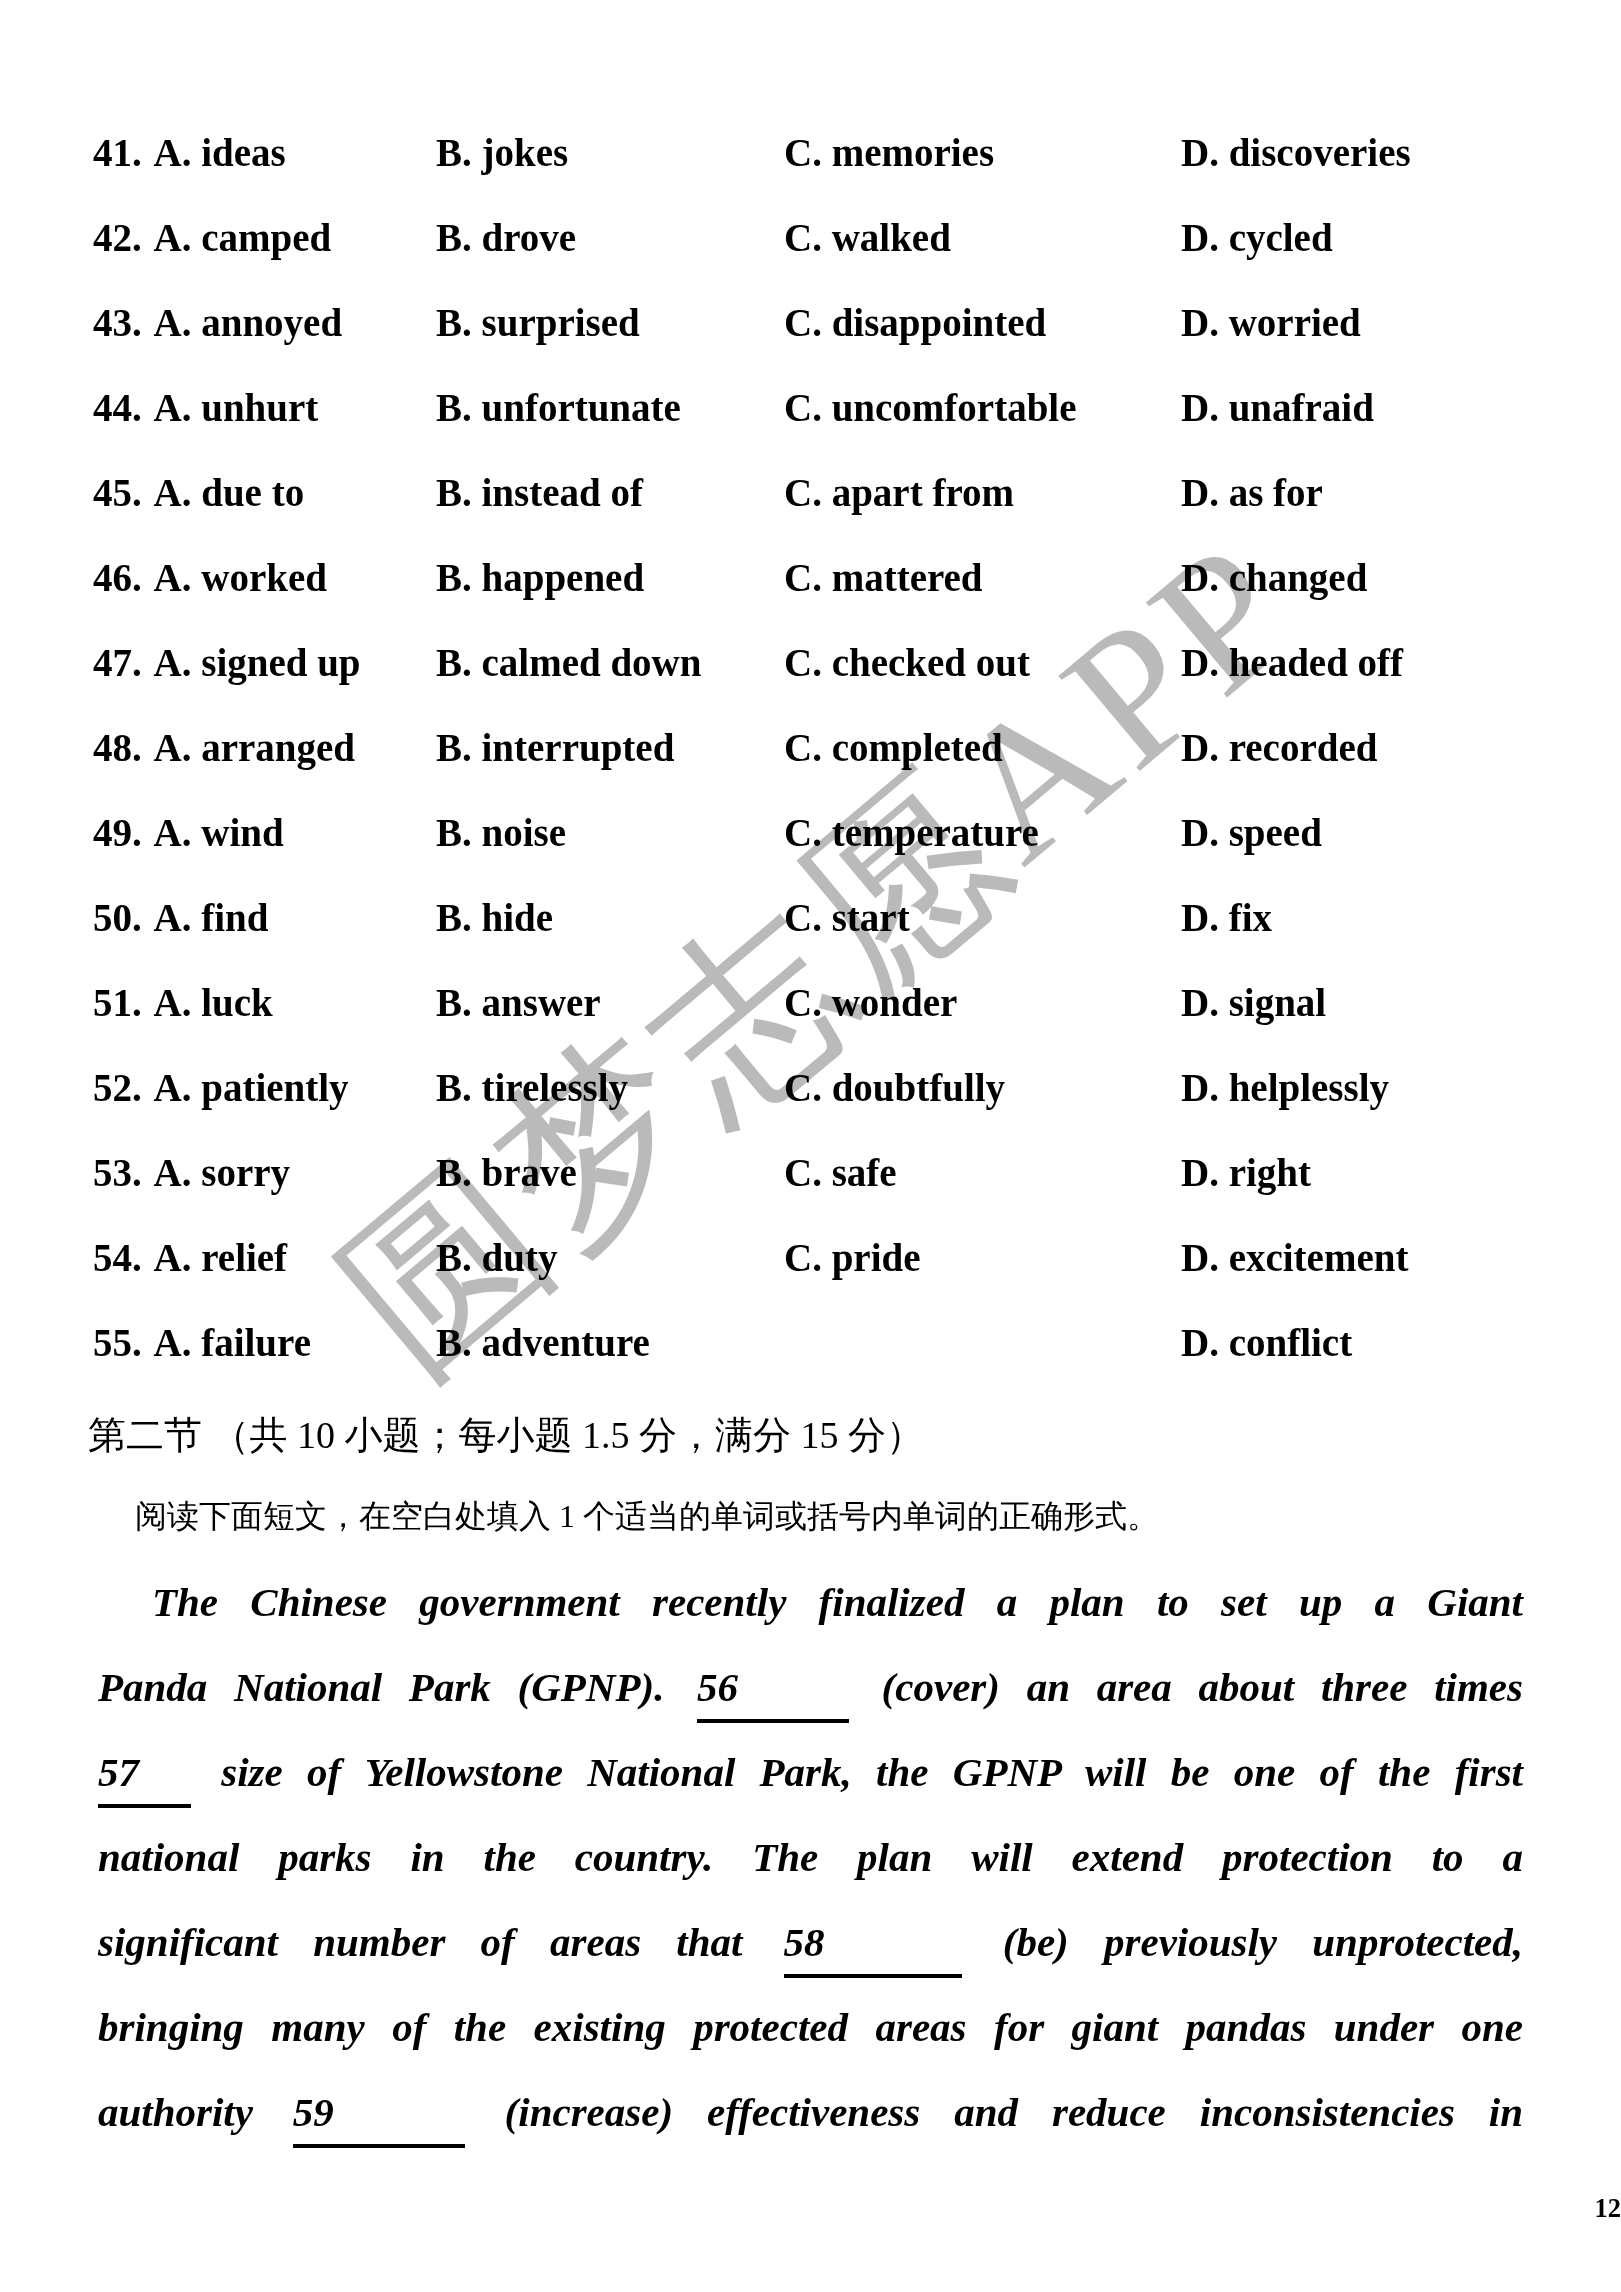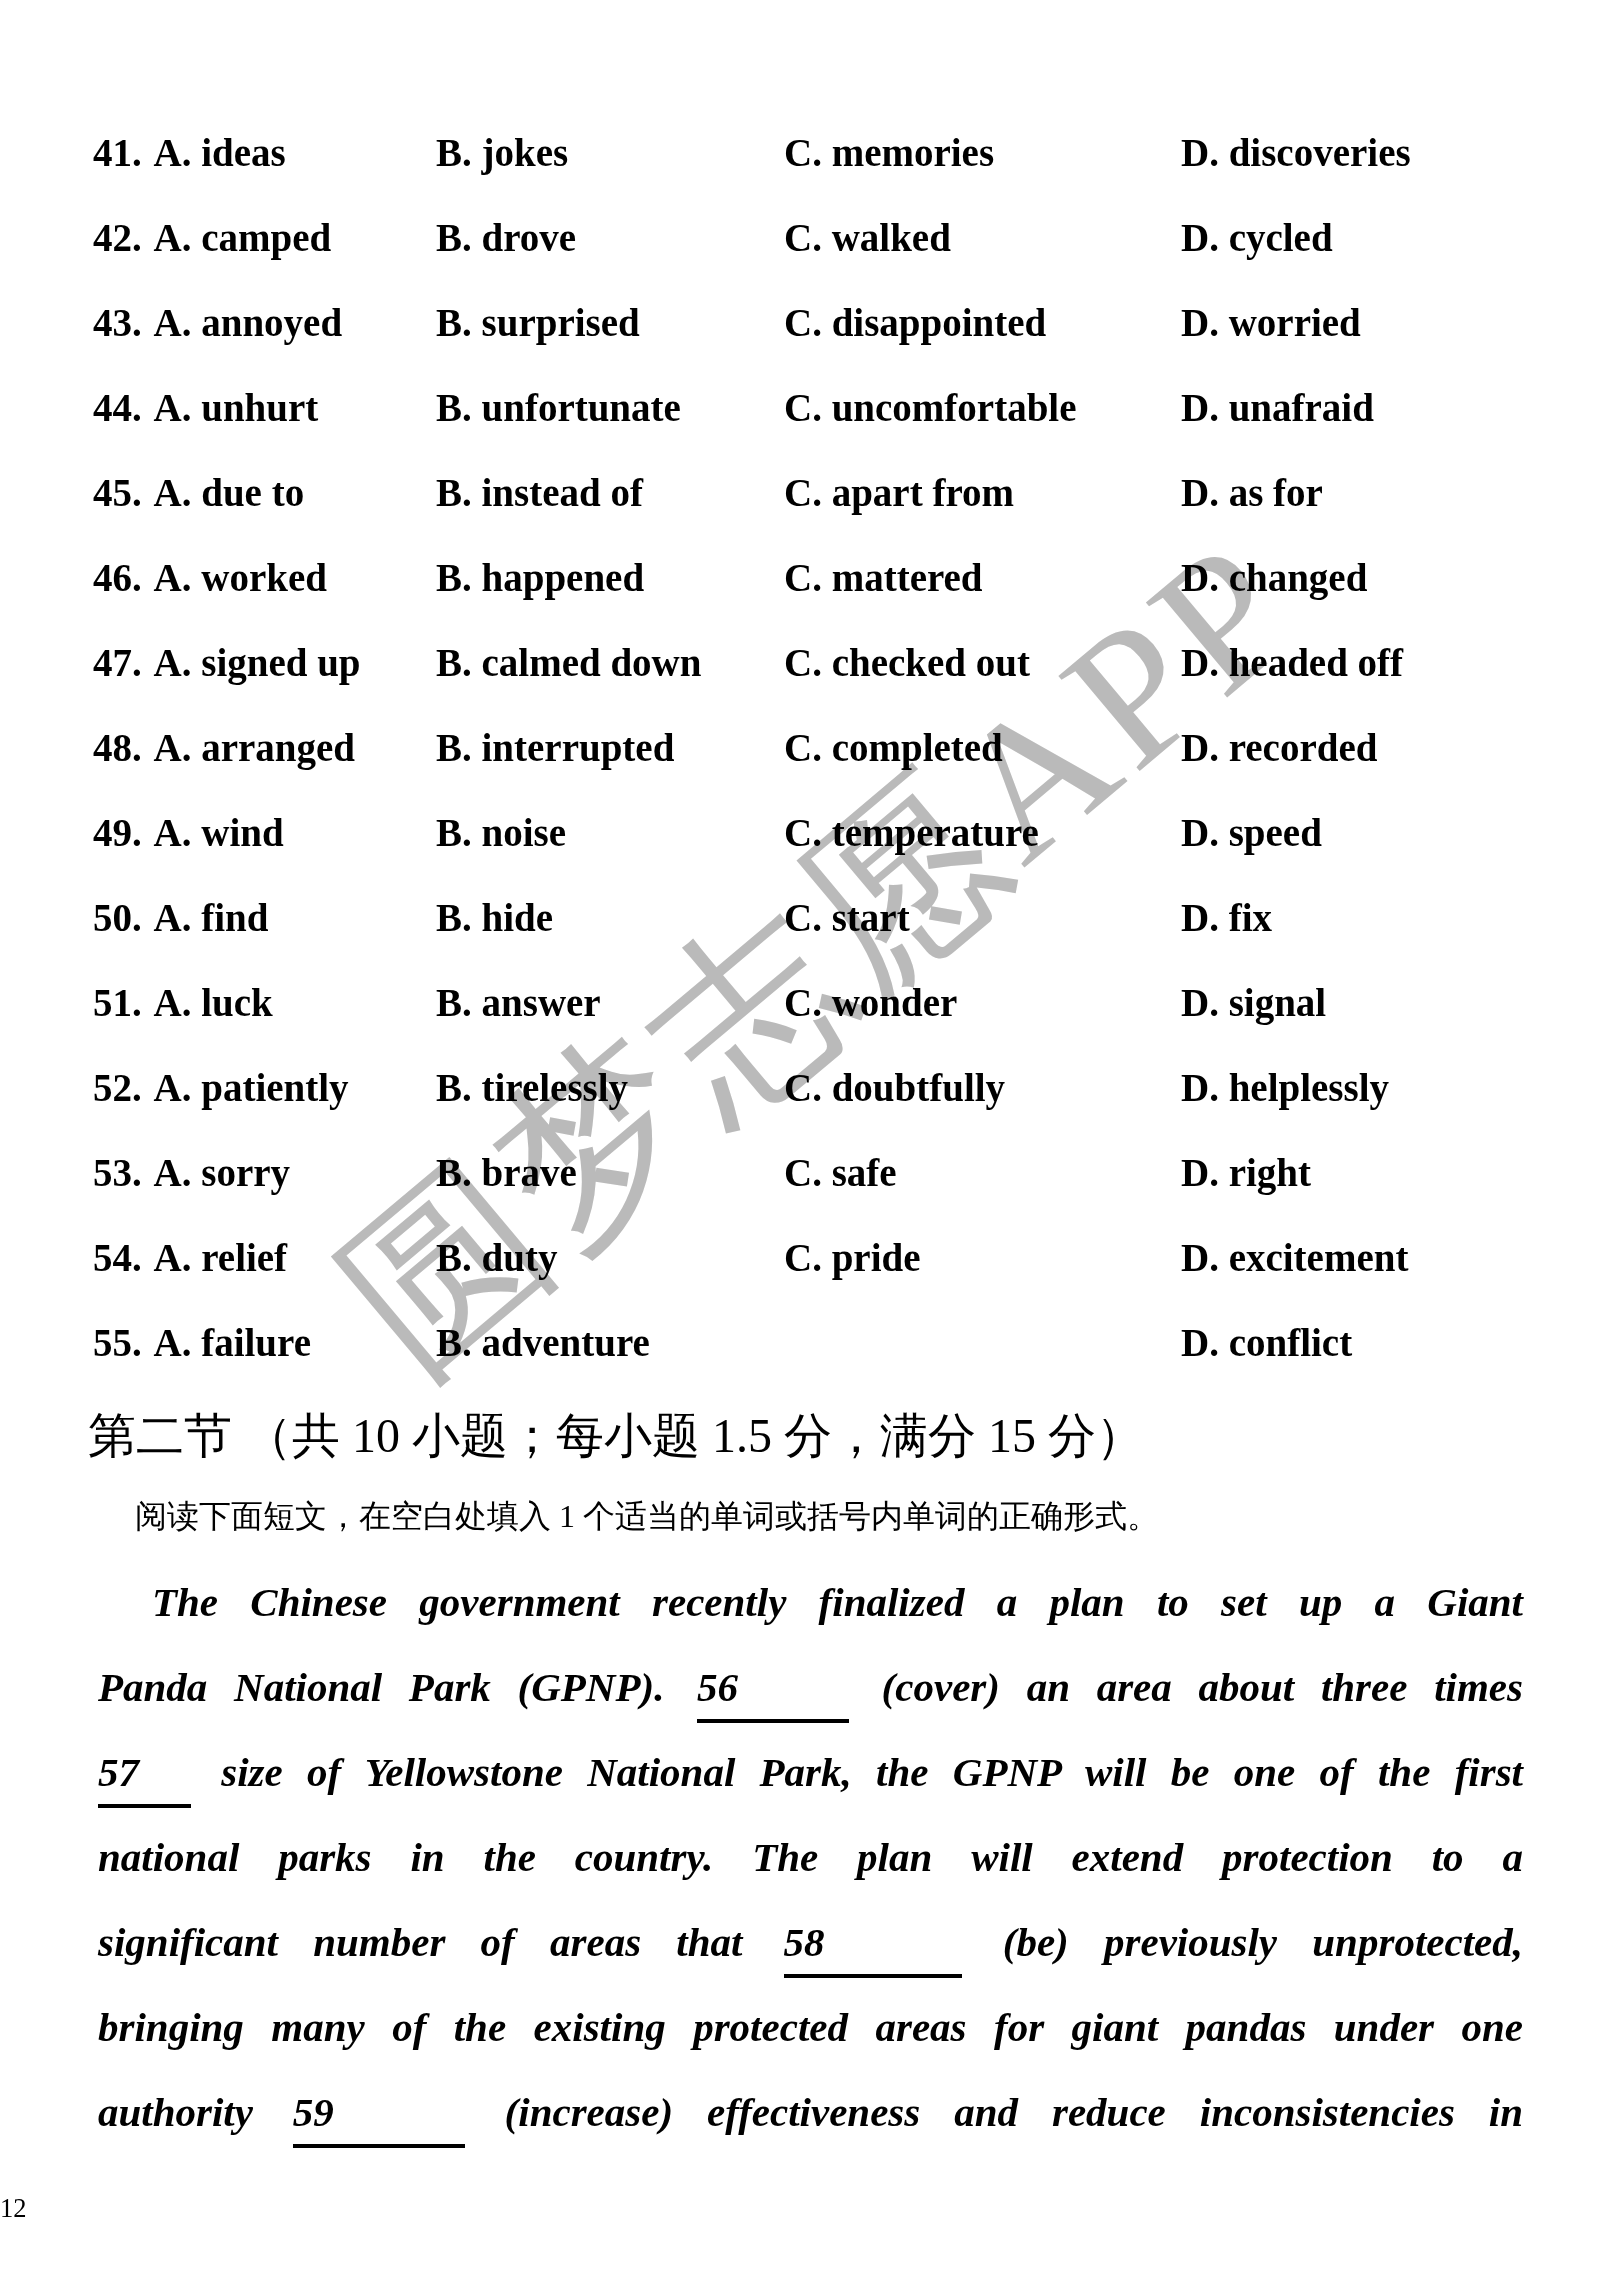--- a/index.html
+++ b/index.html
@@ -36,21 +36,21 @@
   }
   .qrow .col{position:absolute;top:0;}
   .col-a{left:93px;}
   .col-b{left:436px;}
   .col-c{left:784px;}
   .col-d{left:1181px;}
   .qnum{margin-right:11.8px;}
   
   .sec-heading{
     position:absolute;left:88px;top:1406px;width:1441px;height:59px;
-    font-size:48px;line-height:59px;z-index:2;white-space:nowrap;
+    font-size:38px;line-height:59px;z-index:2;white-space:nowrap;
   }
   .sec-instruction{
     position:absolute;left:98px;top:1487px;width:1441px;height:59px;
     font-size:32px;line-height:59px;text-indent:37px;z-index:2;white-space:nowrap;
   }
   
   .passage{
     position:absolute;left:98px;top:1560px;width:1425px;z-index:2;
     font-size:41px;font-weight:bold;
   }
@@ -70,22 +70,22 @@
     vertical-align:baseline;
     margin:0 5.9px;
   }
   .blank-56{min-width:152px;}
   .blank-57{min-width:93px;margin-left:0;}
   .blank-58{min-width:178px;}
   .blank-59{min-width:172px;}
   
   .page-number{
     position:absolute;left:0;top:2192px;width:100%;
-    text-align:left;font-size:26.5px;line-height:33px;z-index:2;
-    font-weight:normal;
+    text-align:right;font-size:26.5px;line-height:33px;z-index:2;
+    font-weight:bold;
   }
 </style>
 </head>
 <body>
 
 <div class="page">
 
   <div class="watermark">圆梦志愿APP</div>
 
   <div class="questions">

